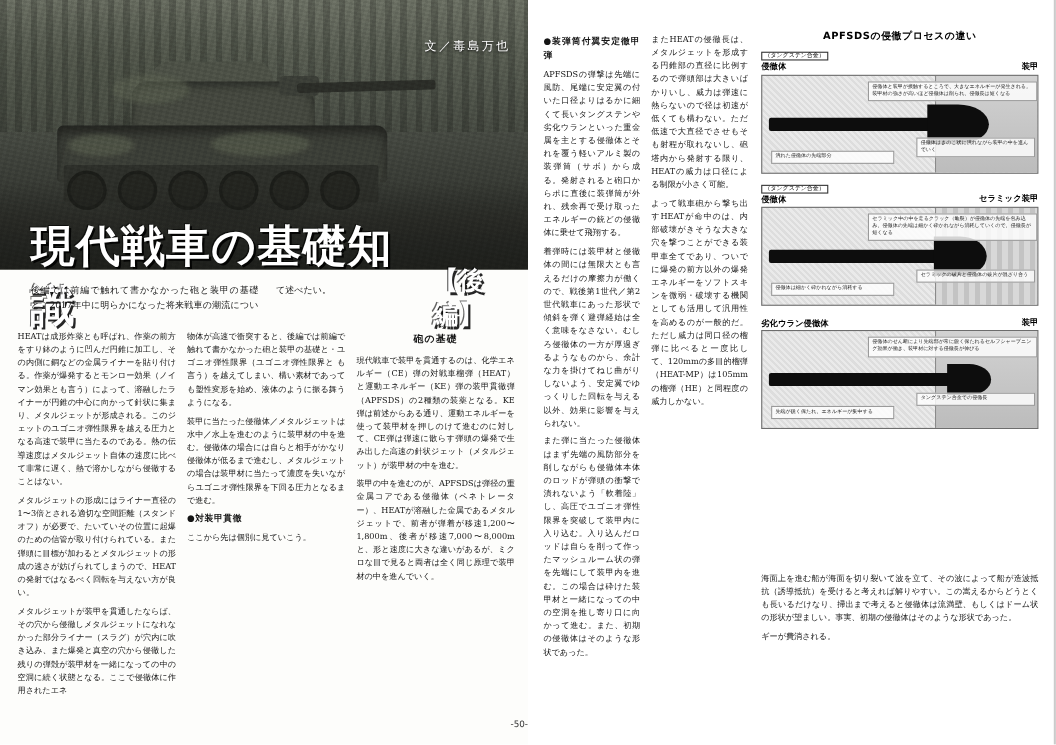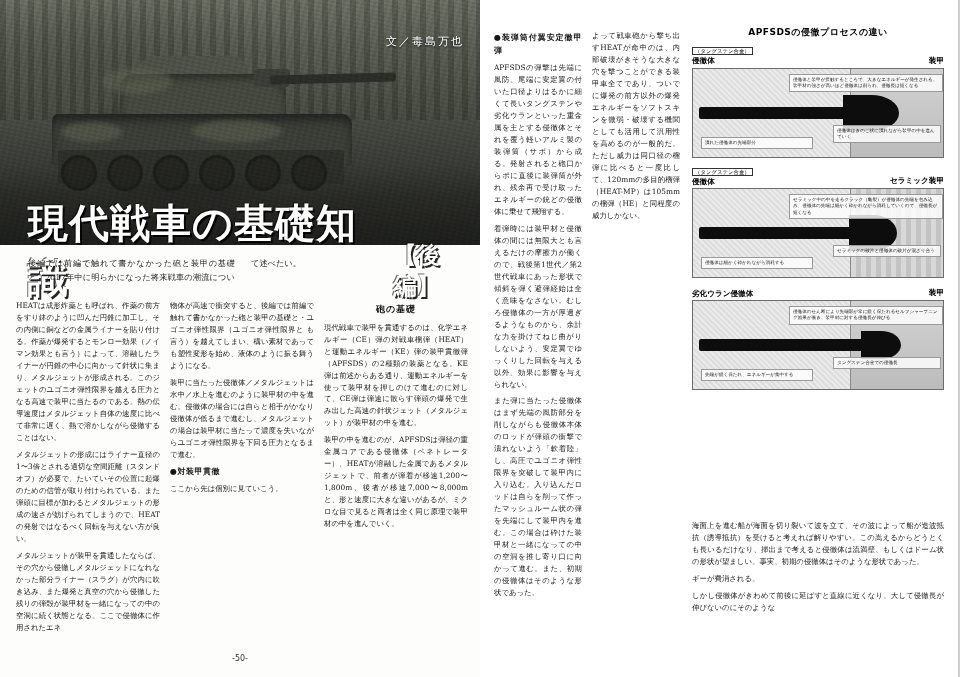--- a/index.html
+++ b/index.html
@@ -87,21 +87,21 @@
   .col p{margin:0 0 5px 0;}
   .sec-h{
     font-weight:bold;font-size:9px;margin:2px 0 5px 0;letter-spacing:1px;
     font-family:"DejaVu Sans", sans-serif;text-align:center;
   }
   .sec-h2{
     font-weight:bold;font-size:8px;margin:2px 0 4px 0;letter-spacing:.5px;
     font-family:"DejaVu Sans", sans-serif;
   }
   .folio{
-    position:absolute;bottom:14px;width:100%;text-align:center;
+    position:absolute;bottom:14px;width:100%;text-align:right;
     font-size:8px;color:#333;font-family:"DejaVu Sans", sans-serif;
   }
 
   
   .page-right{
     position:relative;width:480px;height:677px;background:#ffffff;overflow:hidden;
   }
   .gutter{
     position:absolute;left:478px;top:0;width:16px;height:677px;
     background:linear-gradient(90deg, rgba(0,0,0,.22), rgba(0,0,0,.04) 45%, rgba(0,0,0,0) 100%);
@@ -221,20 +221,21 @@
     </div>
 
     <div class="folio">-50-</div>
   </div>
 
   <div class="page-right">
     <div class="gutter"></div>
 
     <div class="r-text">
       <div class="r-col">
+        <p>またHEATの侵徹長は、メタルジェットを形成する円錐部の直径に比例するので弾頭部は大きいばかりいし、威力は弾速に熱らないので径は初速が低くても構わない。ただ低速で大直径でさせもそも射程が取れないし、砲塔内から発射する限り、HEATの威力は口径による制限が小さく可能。</p>
         <p>よって戦車砲から撃ち出すHEATが命中のは、内部破壊がきそうな大きな穴を撃つことができる装甲車全てであり、ついでに爆発の前方以外の爆発エネルギーをソフトスキンを微弱・破壊する機関としても活用して汎用性を高めるのが一般的だ。ただし威力は同口径の榴弾に比べると一度比して、120mmの多目的榴弾（HEAT-MP）は105mmの榴弾（HE）と同程度の威力しかない。</p>
       </div>
       <div class="r-col">
         <div class="sec-h2">●装弾筒付翼安定徹甲弾</div>
         <p>APFSDSの弾撃は先端に風防、尾端に安定翼の付いた口径よりはるかに細くて長いタングステンや劣化ウランといった重金属を主とする侵徹体とそれを覆う軽いアルミ製の装弾筒（サボ）から成る。発射されると砲口からポに直後に装弾筒が外れ、残余再で受け取ったエネルギーの銃どの侵徹体に乗せて飛翔する。</p>
         <p>着弾時には装甲材と侵徹体の間には無限大とも言えるだけの摩擦力が働くので、戦後第1世代／第2世代戦車にあった形状で傾斜を弾く避弾経始は全く意味をなさない。むしろ侵徹体の一方が厚過ぎるようなものから、余計な力を掛けてねじ曲がりしないよう、安定翼でゆっくりした回転を与える以外、効果に影響を与えられない。</p>
         <p>また弾に当たった侵徹体はまず先端の風防部分を削しながらも侵徹体本体のロッドが弾頭の衝撃で潰れないよう「軟着陸」し、高圧でユゴニオ弾性限界を突破して装甲内に入り込む。入り込んだロッドは自らを削って作ったマッシュルーム状の弾を先端にして装甲内を進む。この場合は砕けた装甲材と一緒になっての中の空洞を推し寄り口に向かって進む。また、初期の侵徹体はそのような形状であった。</p>
       </div>
     </div>
 
@@ -291,18 +292,17 @@
           <div class="note n1">侵徹体のせん断により先端部が常に鋭く保たれるセルフシャープニング効果が働き、装甲材に対する侵徹長が伸びる</div>
           <div class="note n2">タングステン合金での侵徹長</div>
           <div class="note n3">先端が鋭く保たれ、エネルギーが集中する</div>
         </div>
       </div>
     </div>
 
     <div class="r-bottom">
       <p>海面上を進む船が海面を切り裂いて波を立て、その波によって船が造波抵抗（誘導抵抗）を受けると考えれば解りやすい。この嵩えるからどうとくも長いるだけなり、掃出まで考えると侵徹体は流満壁、もしくはドーム状の形状が望ましい。事実、初期の侵徹体はそのような形状であった。</p>
       <p>ギーが費消される。</p>
-      <p>しかし侵徹体がきわめて前後に延ばすと直線に近くなり、大して侵徹長が伸びないのにそのような</p>
     </div>
 
   </div>
 
 </div>
 
 </body></html>

